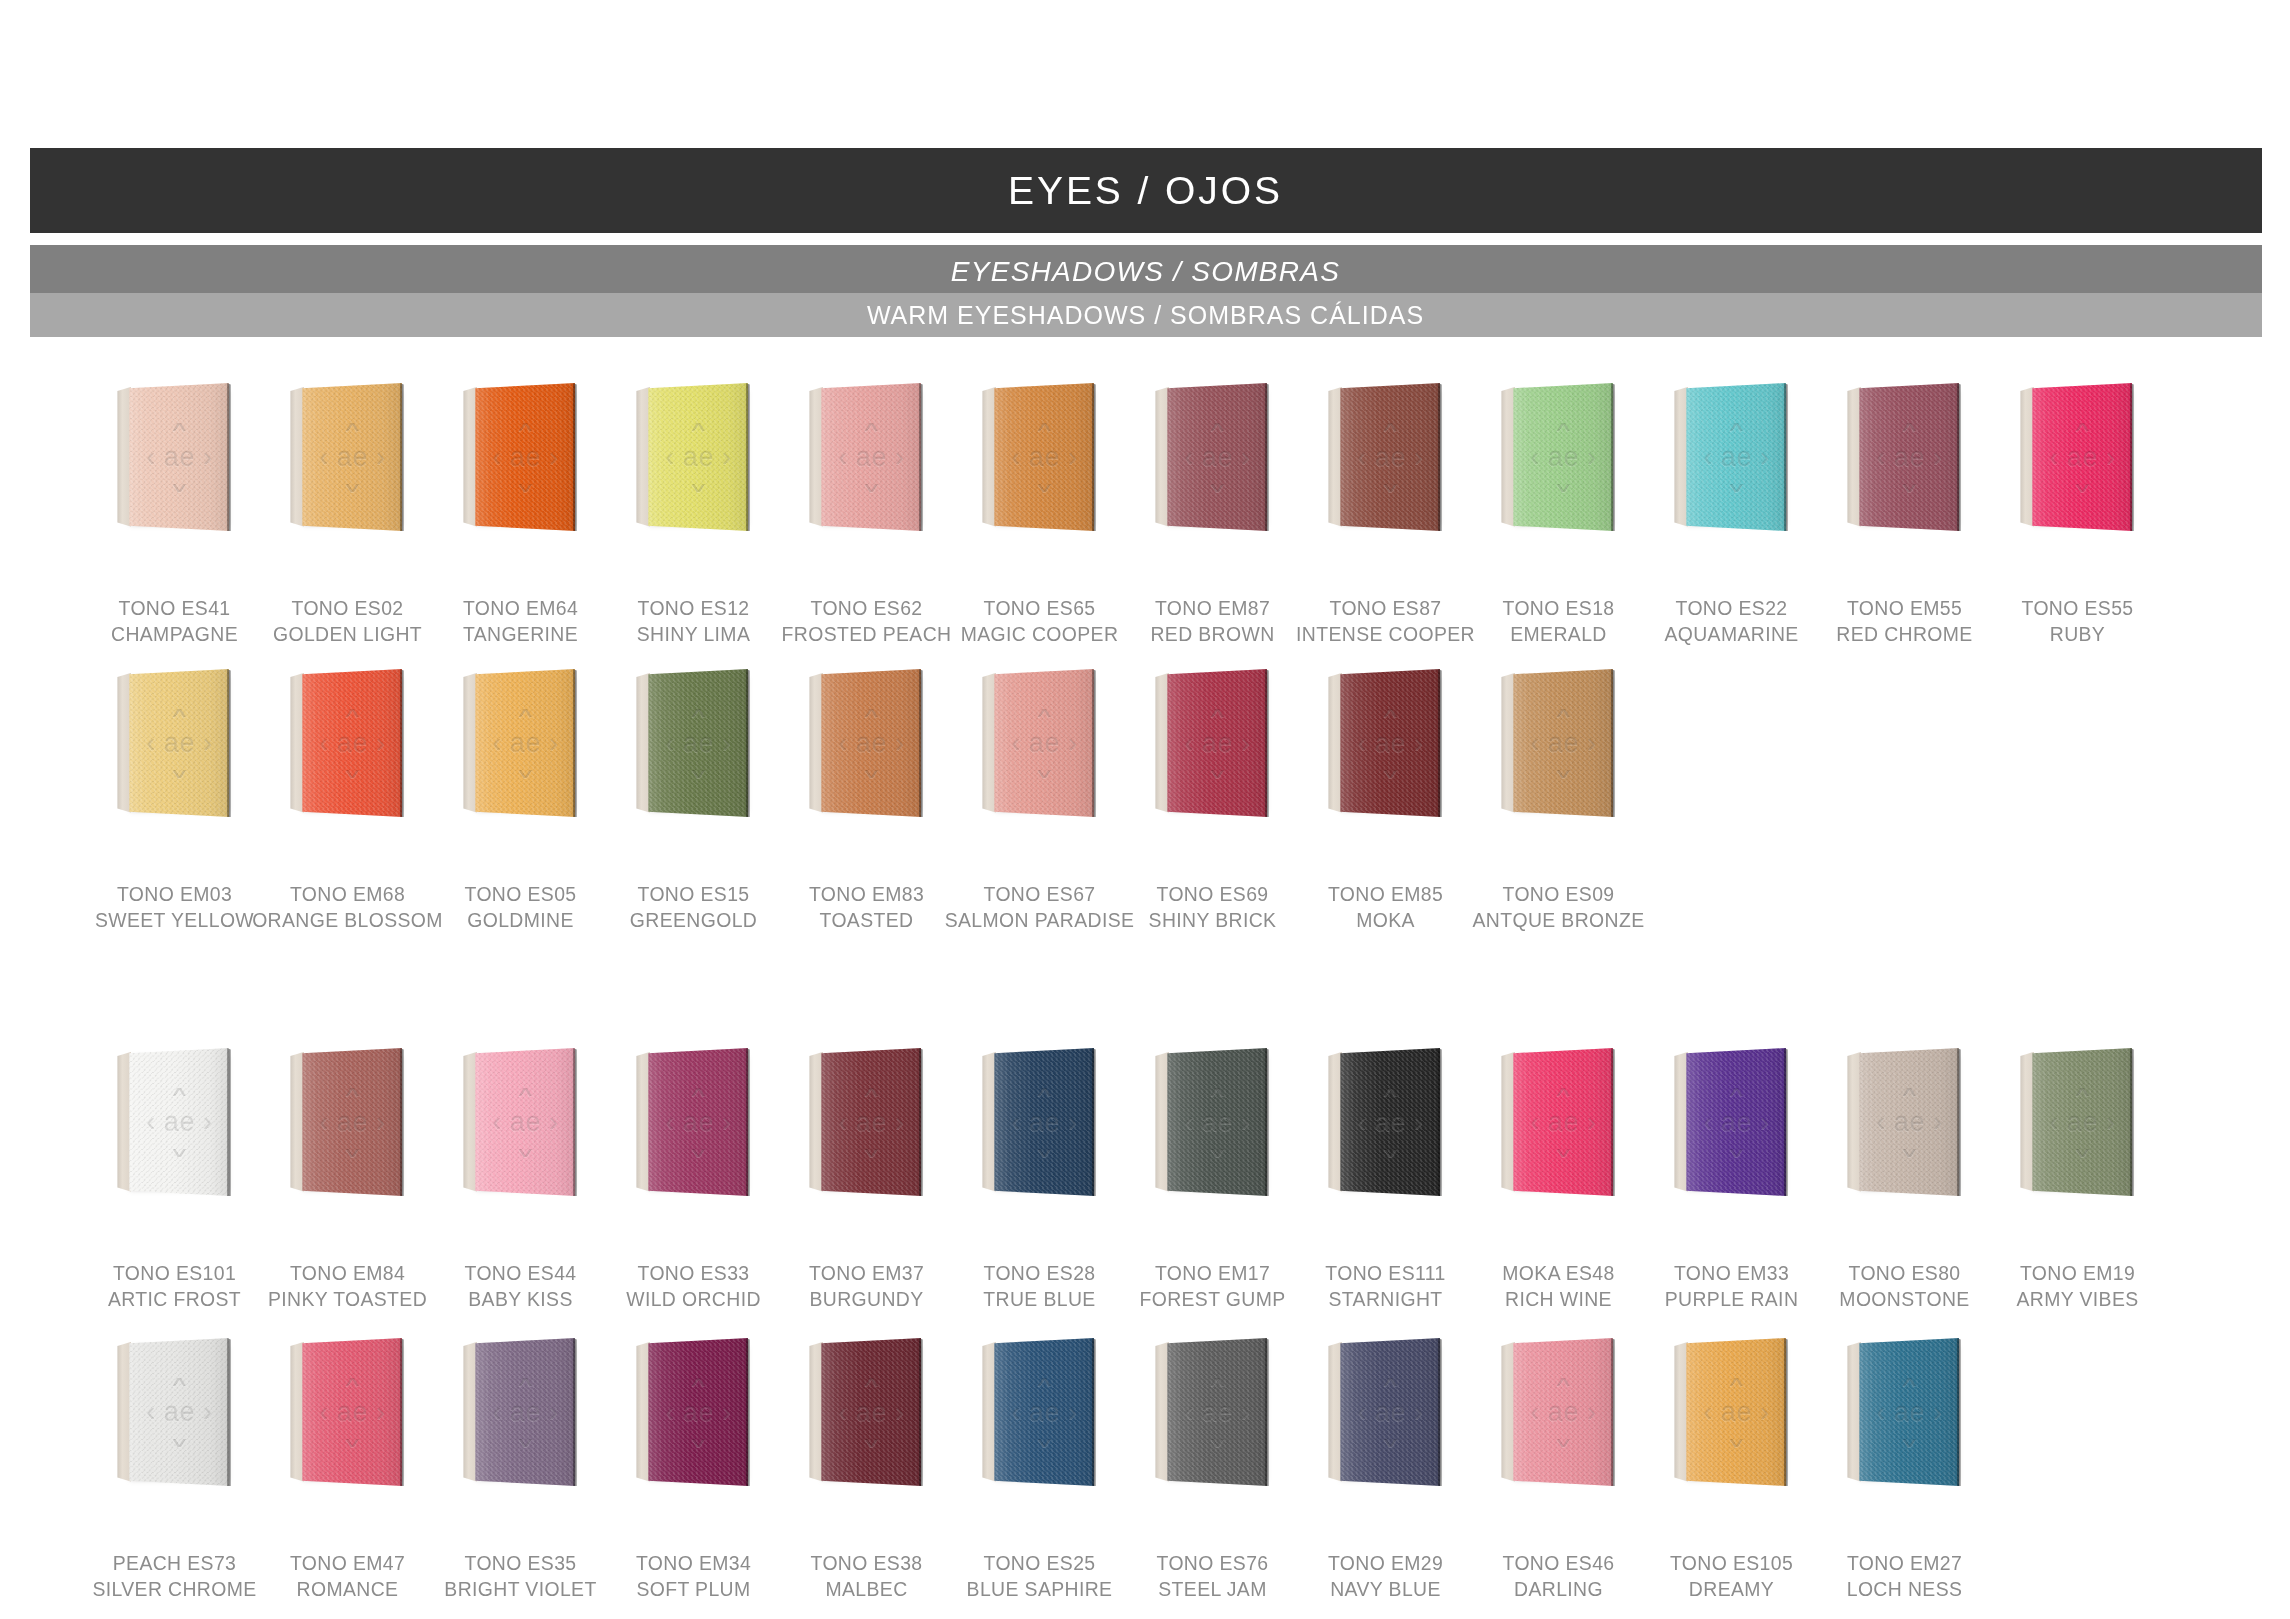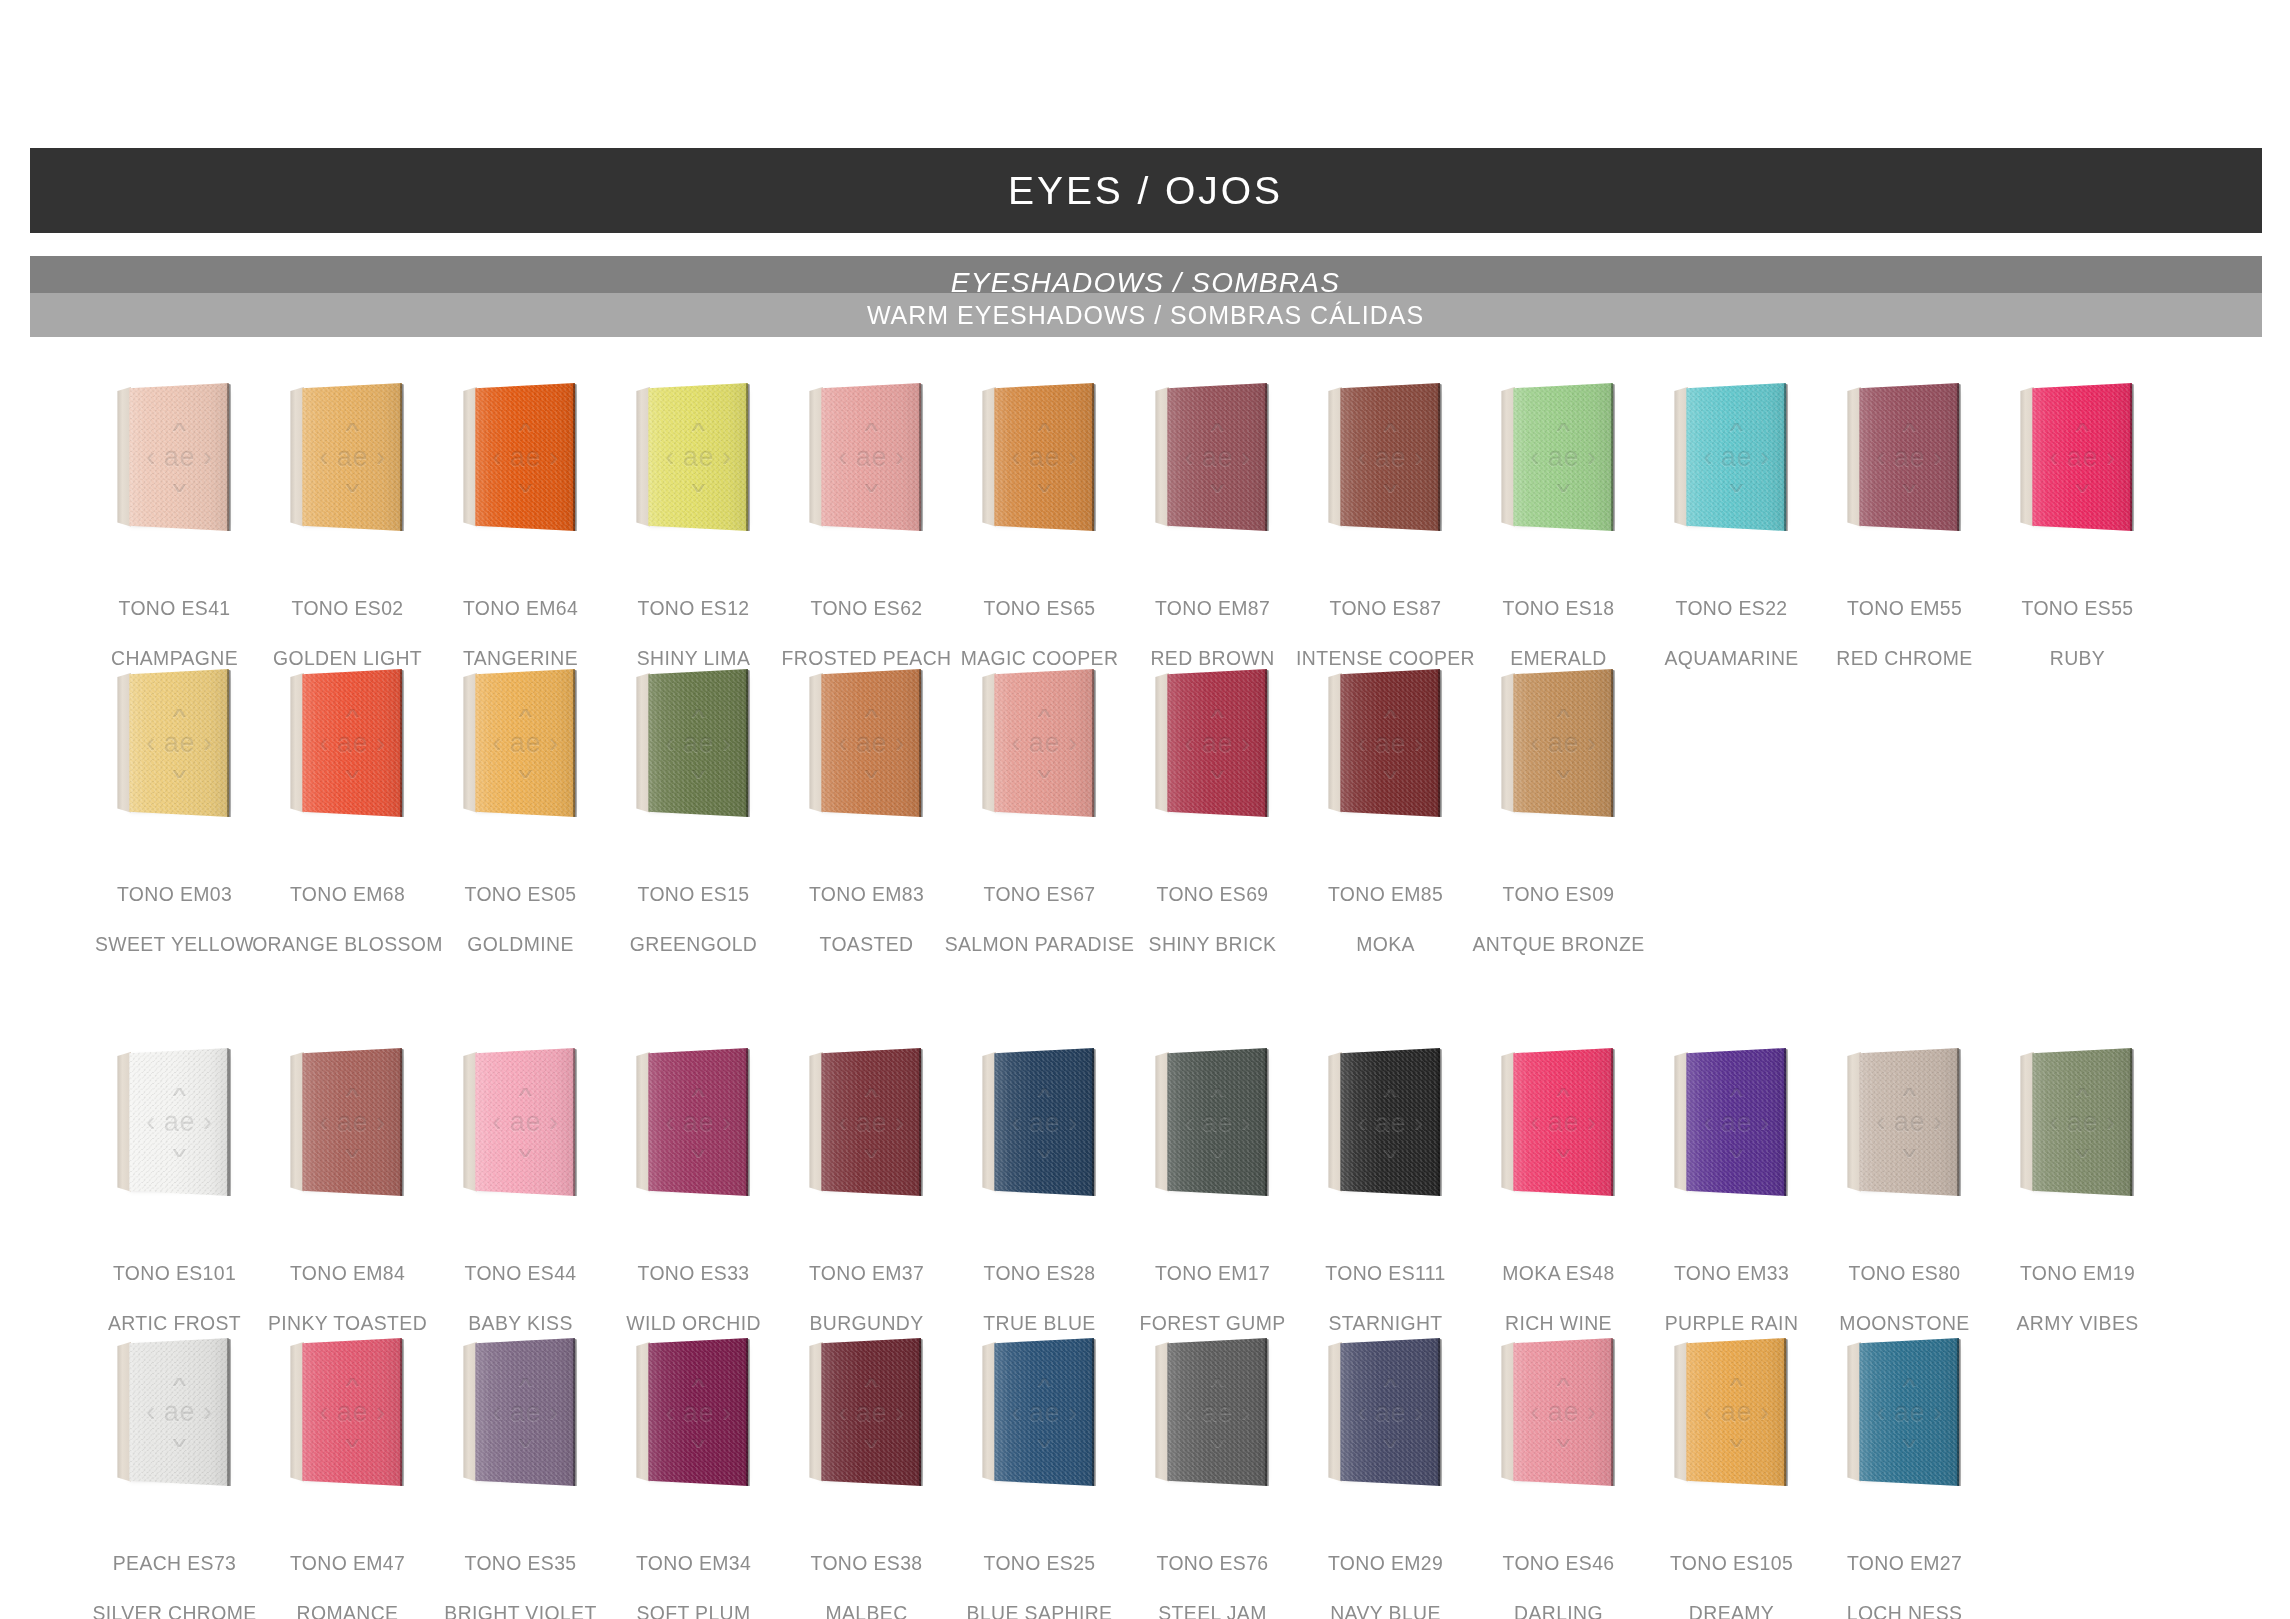--- a/index.html
+++ b/index.html
@@ -39,21 +39,21 @@
   }
   .bar-title {
     top: 148px;
     height: 85px;
     background: #333333;
     font-size: 39px;
     font-weight: 400;
     letter-spacing: 0.075em;
   }
   .bar-sub {
-    top: 256px;
+    top: 245px;
     height: 53px;
     background: #808080;
     font-size: 28px;
     font-style: italic;
     font-weight: 400;
     letter-spacing: 0.045em;
   }
   .bar-group-warm {
     top: 293px;
     height: 44px;
@@ -203,21 +203,21 @@
   .label {
     margin-top: 65px;
     text-align: center;
     color: #8c8c8c;
     font-size: 19.4px;
     line-height: 1.33;
     letter-spacing: 0.02em;
     white-space: nowrap;
   }
   .label .code { display: block; }
-  .label .name { display: block; margin-top: 24px; }
+  .label .name { display: block; }
 </style>
 </head>
 <body>
 
 <div class="page">
 
   <div class="bar bar-title">EYES / OJOS</div>
 
   <div class="bar bar-sub">EYESHADOWS / SOMBRAS</div>
 

